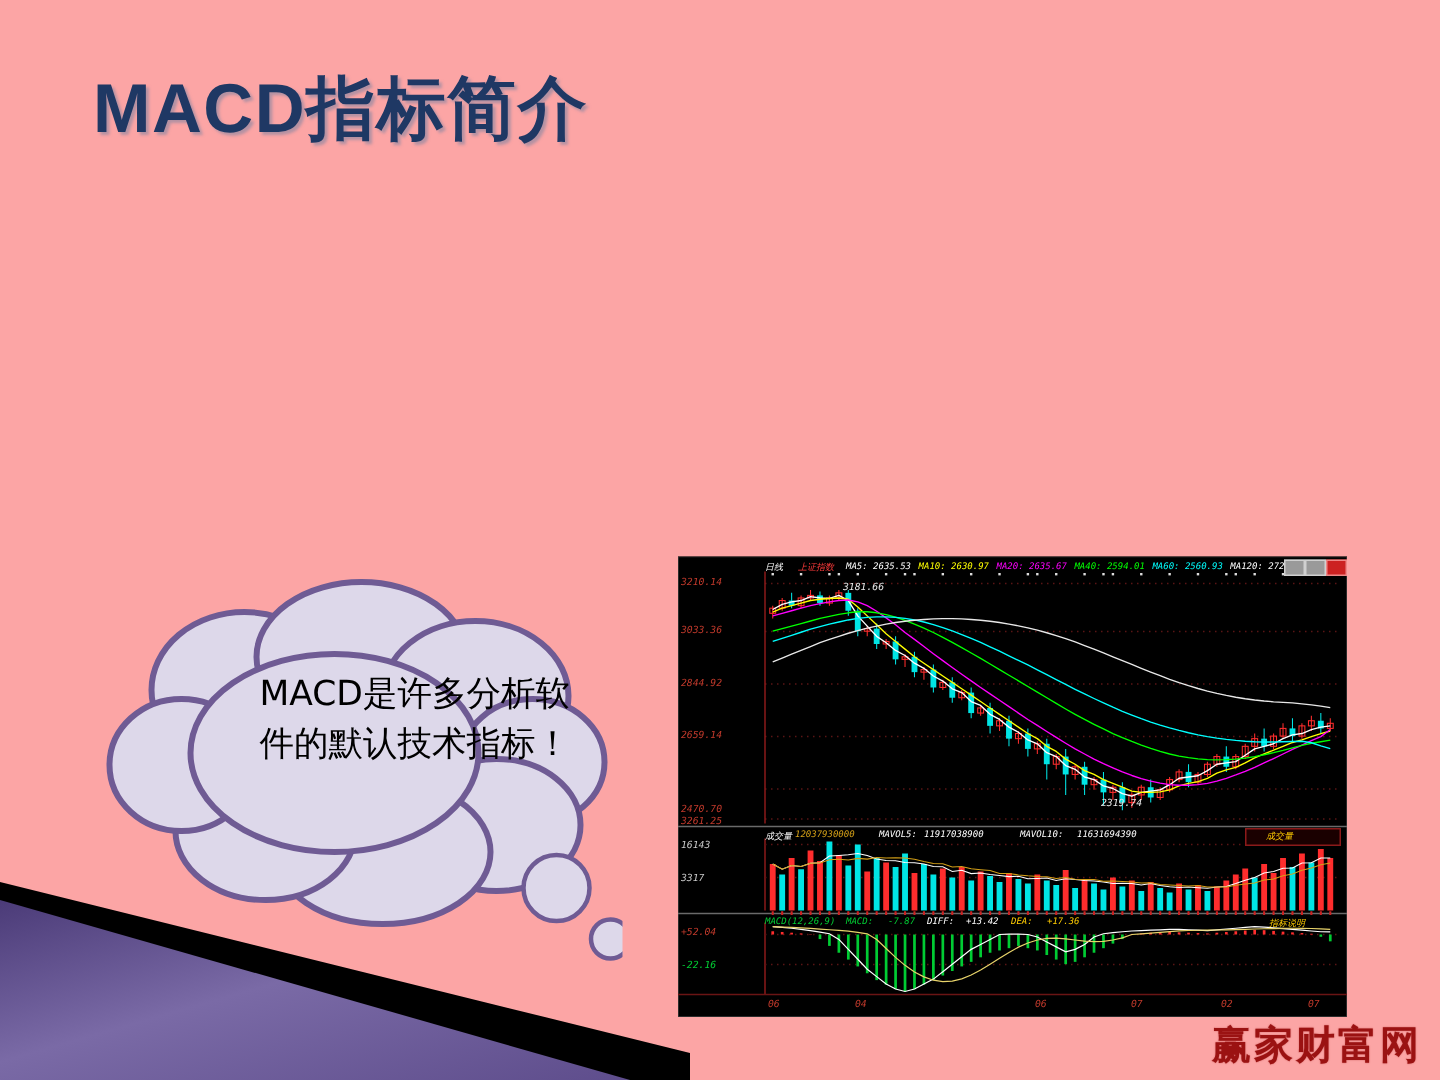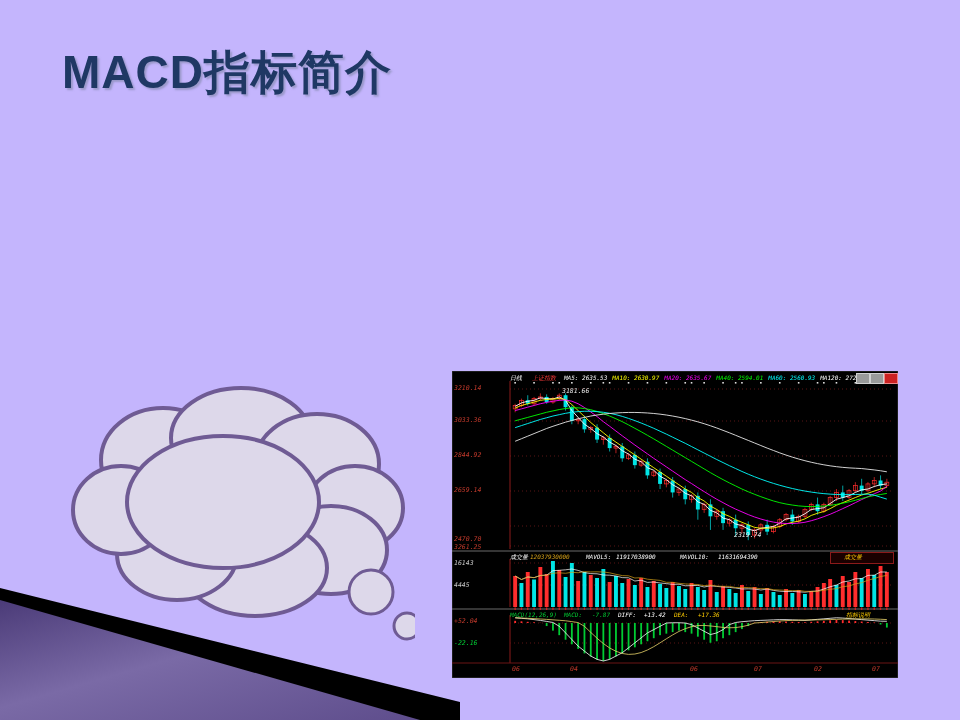--- a/index.html
+++ b/index.html
@@ -3,21 +3,21 @@
 <meta charset="utf-8">
 <style>
   html,body{margin:0;padding:0;}
   body{
     width:960px;height:720px;overflow:hidden;position:relative;
     background:#ffffff;
     font-family:"Liberation Sans","DejaVu Sans",sans-serif;
   }
 
   
-  #slide{position:absolute;left:0;top:0;width:960px;height:720px;overflow:hidden;background:#c4b5fd;}
+  #slide{position:absolute;left:0;top:0;width:960px;height:720px;overflow:hidden;background:#fca5a5;}
 
   
   #title{
     position:absolute;left:62px;top:42px;
     font-size:46px;font-weight:bold;letter-spacing:1px;
     color:#1f3864;
     text-shadow:2px 2px 2px rgba(120,130,160,0.55);
     white-space:nowrap;
   }
 
@@ -87,20 +87,21 @@
         <ellipse cx="200" cy="186" rx="72" ry="48"></ellipse>
         <ellipse cx="122" cy="172" rx="60" ry="46"></ellipse>
         <ellipse cx="66" cy="128" rx="48" ry="44"></ellipse>
         <ellipse cx="168" cy="120" rx="96" ry="66"></ellipse>
       </g>
       <g fill="#ddd8ea" stroke="#6f5b94" stroke-width="3">
         <circle cx="316" cy="210" r="22"></circle>
         <circle cx="352" cy="244" r="13"></circle>
       </g>
     </svg>
+    <div id="bubble-text">MACD是许多分析软件的默认技术指标！</div>
   </div>
 
   <div id="corner">
     <svg width="460" height="150" viewBox="0 0 460 150" preserveAspectRatio="none">
       <defs>
         <linearGradient id="pg" x1="0" y1="0" x2="1" y2="1">
           <stop offset="0%" stop-color="#4b3b78"></stop>
           <stop offset="45%" stop-color="#7a6aa6"></stop>
           <stop offset="100%" stop-color="#5e4d8c"></stop>
         </linearGradient>
@@ -513,21 +514,21 @@
     <div class="nolabel" style="left:110px;top:16px;font-size:6.5px;color:#e8e8e8;">3181.66</div>
     <div class="nolabel" style="left:282px;top:160px;font-size:6.5px;color:#e8e8e8;">2319.74</div>
 
     <div class="nolabel" style="left:58px;top:182px;font-size:6px;color:#ffffff;">成交量</div>
     <div class="nolabel" style="left:78px;top:182px;font-size:6px;color:#d4a017;">12037930000</div>
     <div class="nolabel" style="left:134px;top:182px;font-size:6px;color:#ffffff;">MAVOL5:</div>
     <div class="nolabel" style="left:164px;top:182px;font-size:6px;color:#ffffff;">11917038900</div>
     <div class="nolabel" style="left:228px;top:182px;font-size:6px;color:#ffffff;">MAVOL10:</div>
     <div class="nolabel" style="left:266px;top:182px;font-size:6px;color:#ffffff;">11631694390</div>
     <div class="nolabel" style="left:2px;top:188px;font-size:6.5px;color:#c8c8c8;">16143</div>
-    <div class="nolabel" style="left:2px;top:210px;font-size:6.5px;color:#c8c8c8;">4445</div>
+    <div class="nolabel" style="left:2px;top:210px;font-size:6.5px;color:#c8c8c8;">3317</div>
     <div class="nolabel" style="left:378px;top:181px;width:62px;height:10px;border:1px solid #8b1a1a;background:#1a0000;"></div>
     <div class="nolabel" style="left:392px;top:182px;font-size:6px;color:#ffcc00;">成交量</div>
 
     <div class="nolabel" style="left:58px;top:240px;font-size:6px;color:#00cc33;">MACD(12,26,9)</div>
     <div class="nolabel" style="left:112px;top:240px;font-size:6px;color:#00cc33;">MACD:</div>
     <div class="nolabel" style="left:140px;top:240px;font-size:6px;color:#00cc33;">-7.87</div>
     <div class="nolabel" style="left:166px;top:240px;font-size:6px;color:#ffffff;">DIFF:</div>
     <div class="nolabel" style="left:192px;top:240px;font-size:6px;color:#ffffff;">+13.42</div>
     <div class="nolabel" style="left:222px;top:240px;font-size:6px;color:#ffcc00;">DEA:</div>
     <div class="nolabel" style="left:246px;top:240px;font-size:6px;color:#ffcc00;">+17.36</div>
@@ -537,14 +538,15 @@
 
     <div class="nolabel" style="left:60px;top:294px;font-size:6.5px;color:#c0392b;">06</div>
     <div class="nolabel" style="left:118px;top:294px;font-size:6.5px;color:#c0392b;">04</div>
     <div class="nolabel" style="left:172px;top:310px;font-size:6.5px;color:#c0392b;">05</div>
     <div class="nolabel" style="left:238px;top:294px;font-size:6.5px;color:#c0392b;">06</div>
     <div class="nolabel" style="left:302px;top:294px;font-size:6.5px;color:#c0392b;">07</div>
     <div class="nolabel" style="left:362px;top:294px;font-size:6.5px;color:#c0392b;">02</div>
     <div class="nolabel" style="left:420px;top:294px;font-size:6.5px;color:#c0392b;">07</div>
   </div>
 
+  <div id="watermark">赢家财富网</div>
 
 </div>
 
 </body></html>

